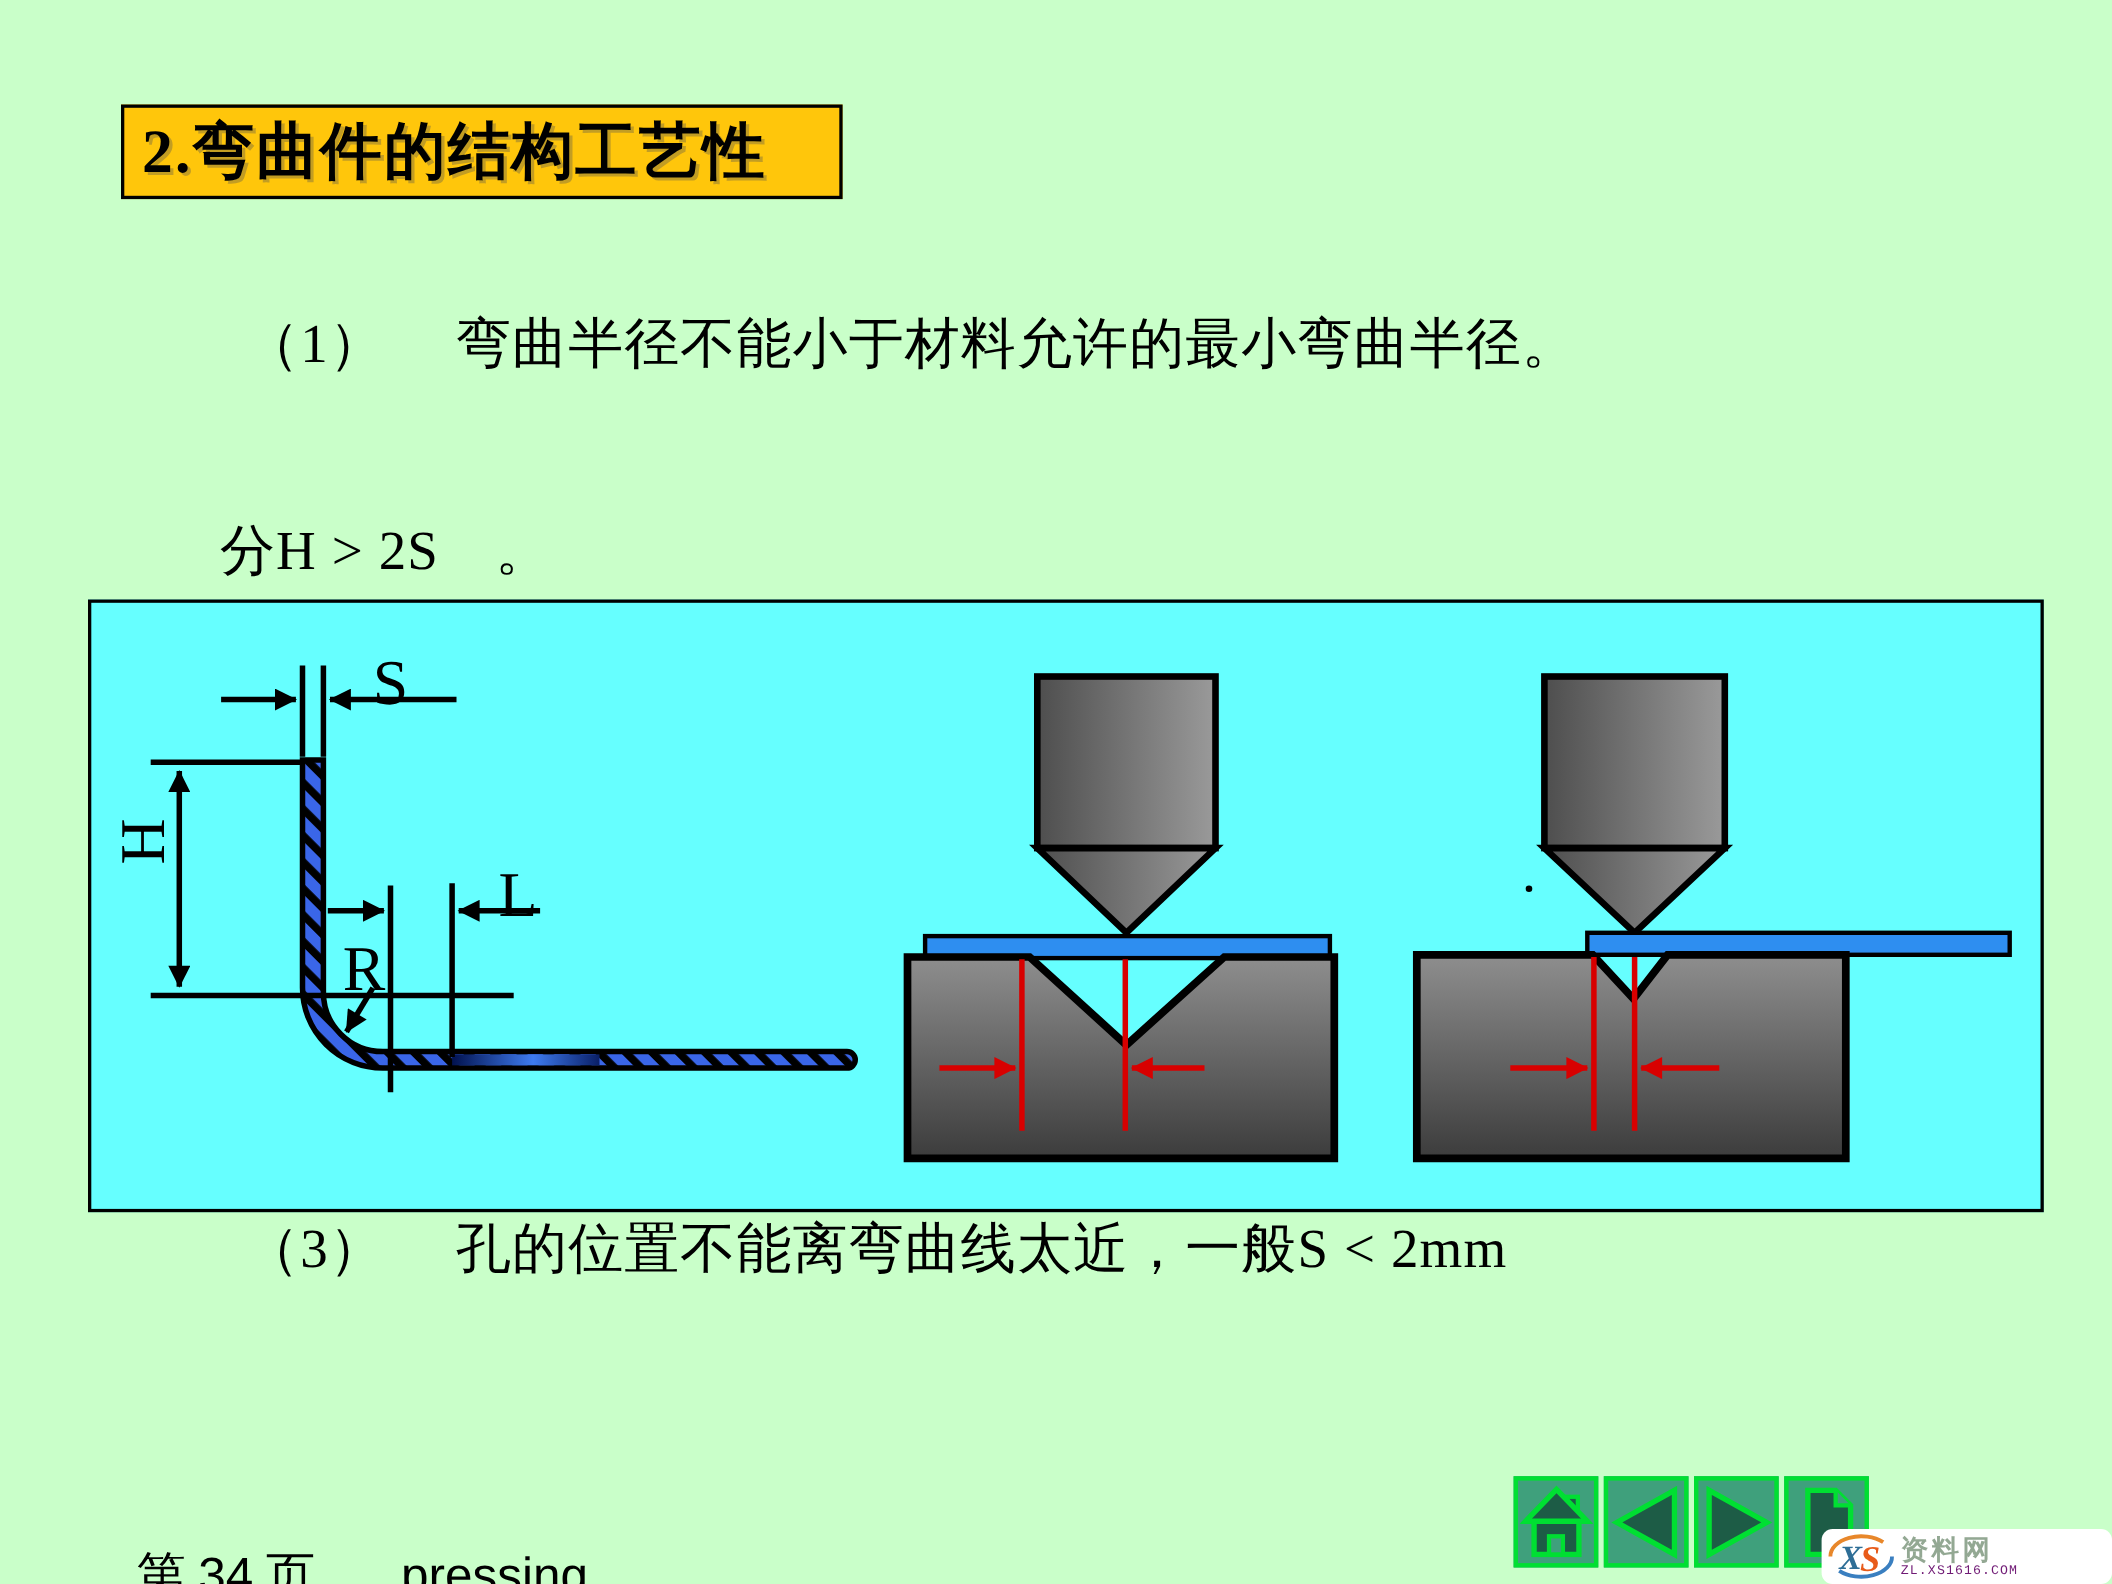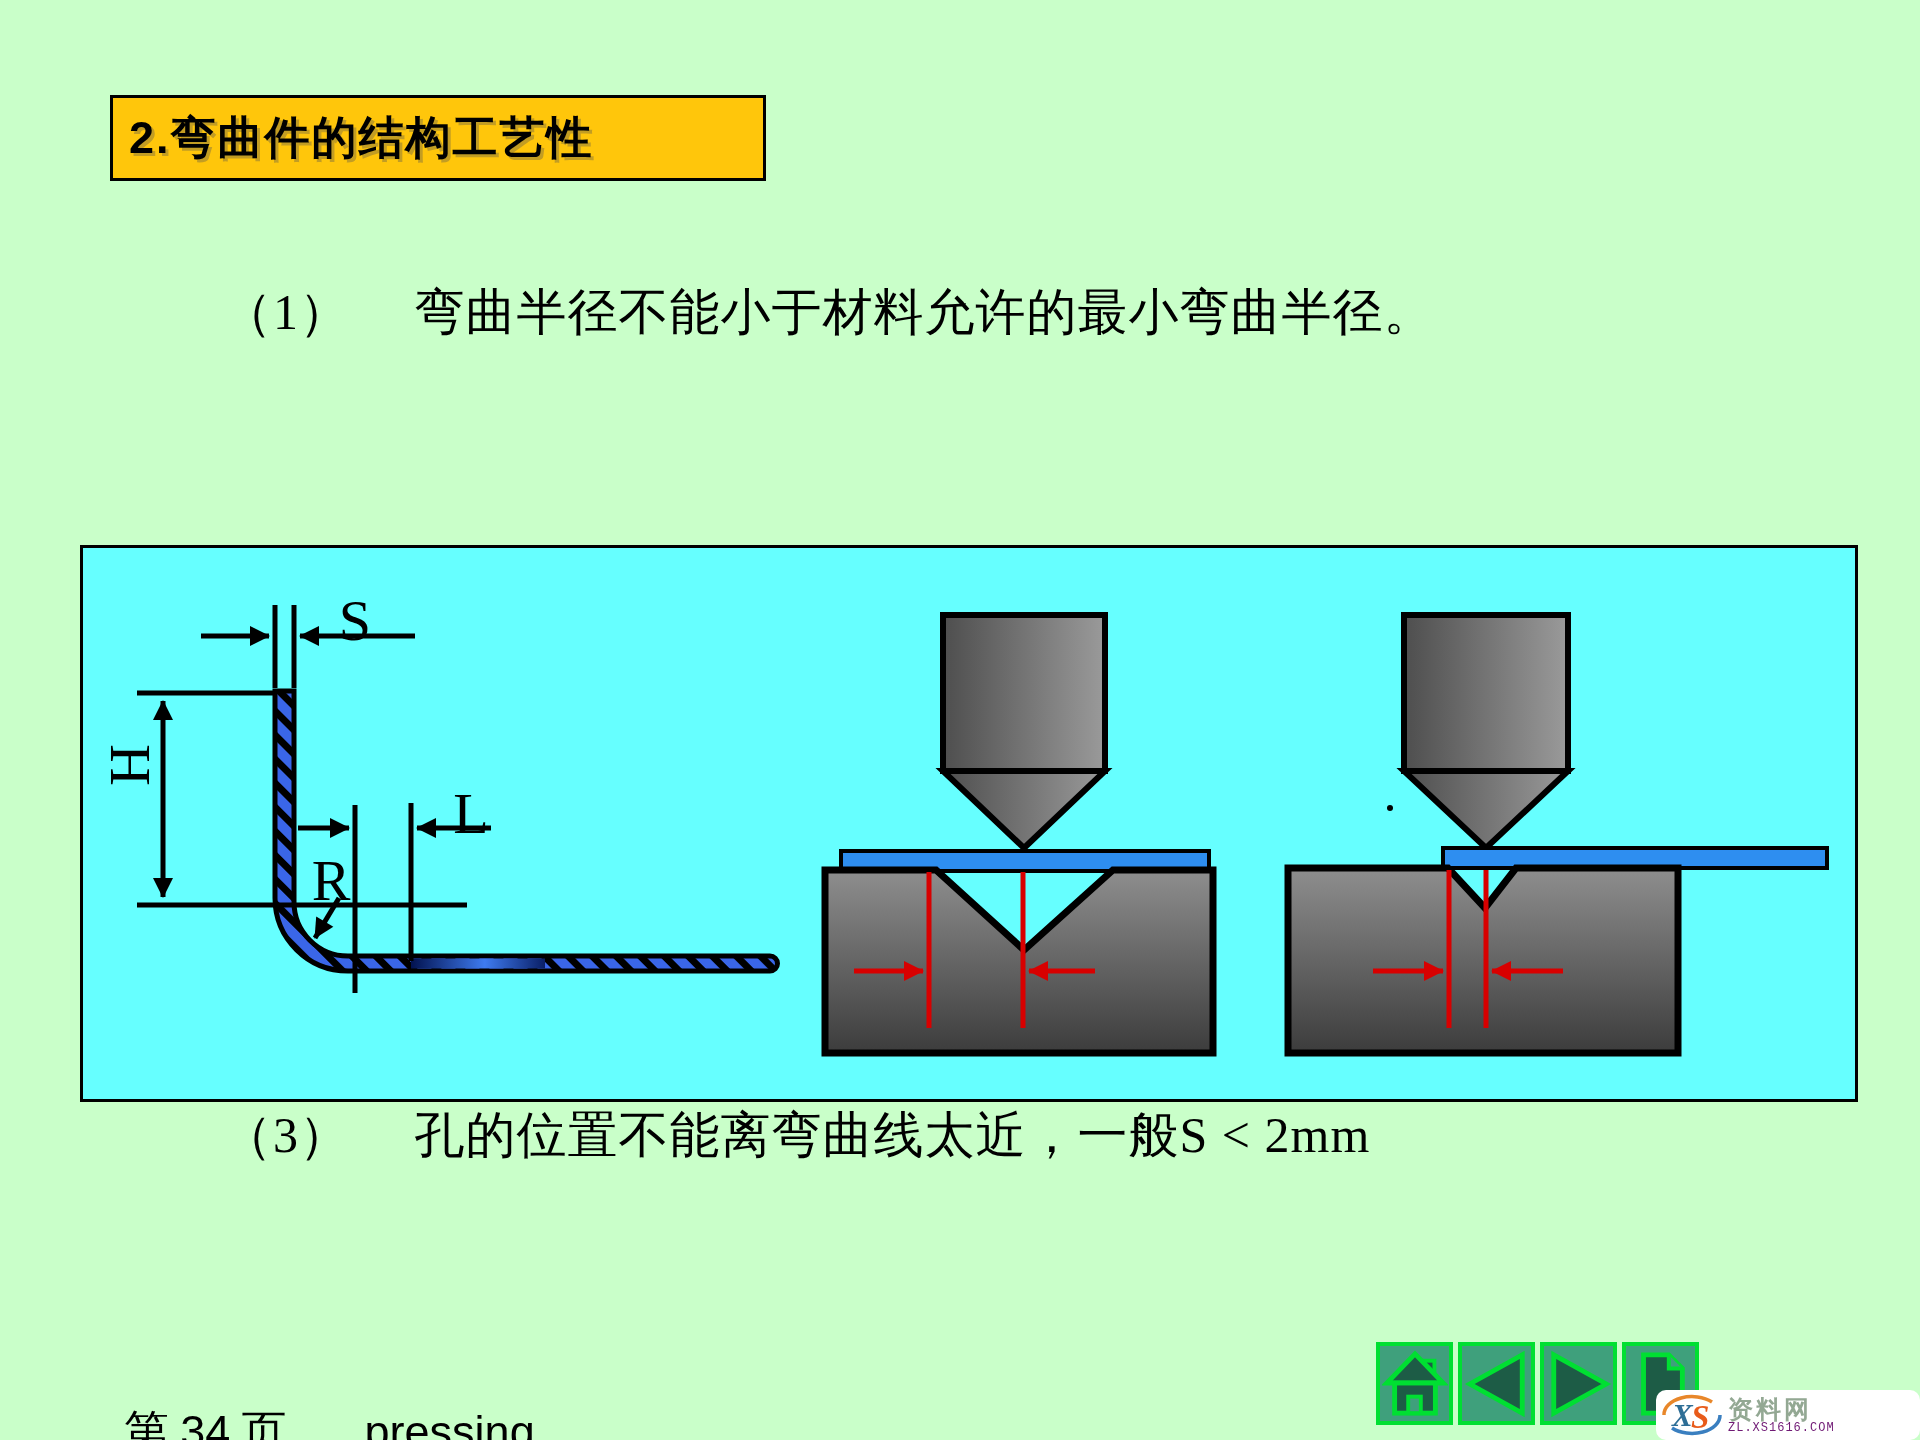--- a/index.html
+++ b/index.html
@@ -1,23 +1,23 @@
 <!DOCTYPE html>
 <html><head>
 <meta charset="utf-8">
 <style>
   html,body{margin:0;padding:0;background:#C9FFC9;}
   .slide{position:relative;width:1920px;height:1440px;background:#C9FFC9;overflow:hidden;
          font-family:"Liberation Sans",sans-serif;color:#000;}
 
   .title-box{position:absolute;left:110px;top:95px;width:650px;height:80px;
              background:#FFC60B;border:3px solid #000;display:flex;align-items:center;}
-  .title-box .title-text{font-size:45px;font-weight:bold;padding-left:16px;letter-spacing:2px;
+  .title-box .title-text{font-size:56px;font-weight:bold;padding-left:16px;letter-spacing:2px;
              text-shadow:3px 3px 0 rgba(80,80,80,.35);
-             font-family:Liberation Sans, sans-serif;white-space:pre;}
+             font-family:Liberation Serif, serif;white-space:pre;}
 
   .para{position:absolute;font-size:50px;line-height:62px;white-space:pre;
         font-family:"Liberation Serif",serif;letter-spacing:1px;}
   #p1 {left:222px;top:281px;}
   #p2a{left:222px;top:391px;}
   #p2b{left:200px;top:469px;}
   #p3a{left:222px;top:1104px;}
   #p3b{left:208px;top:1174px;}
 
   svg.diagram{position:absolute;left:80px;top:545px;background:#66FFFF;border:3px solid #000;}
@@ -42,20 +42,21 @@
 </head>
 <body>
 
 <div class="slide">
 
   <div class="title-box">
     <span class="title-text">2.弯曲件的结构工艺性</span>
   </div>
 
   <div class="para" id="p1">（1）　 弯曲半径不能小于材料允许的最小弯曲半径。</div>
+  <div class="para" id="p2b">分H &gt; 2S　。</div>
 
   <svg class="diagram" width="1772" height="551" viewBox="0 0 1772 551">
     <defs>
       <pattern id="hatch" width="17" height="17" patternUnits="userSpaceOnUse" patternTransform="rotate(-45)">
         <rect width="17" height="17" fill="#3A66E8"></rect>
         <rect width="7" height="17" fill="#000"></rect>
       </pattern>
       <linearGradient id="gP" x1="0" y1="0" x2="1" y2="0">
         <stop offset="0" stop-color="#4E4E4E"></stop>
           <stop offset="1" stop-color="#9A9A9A"></stop>

